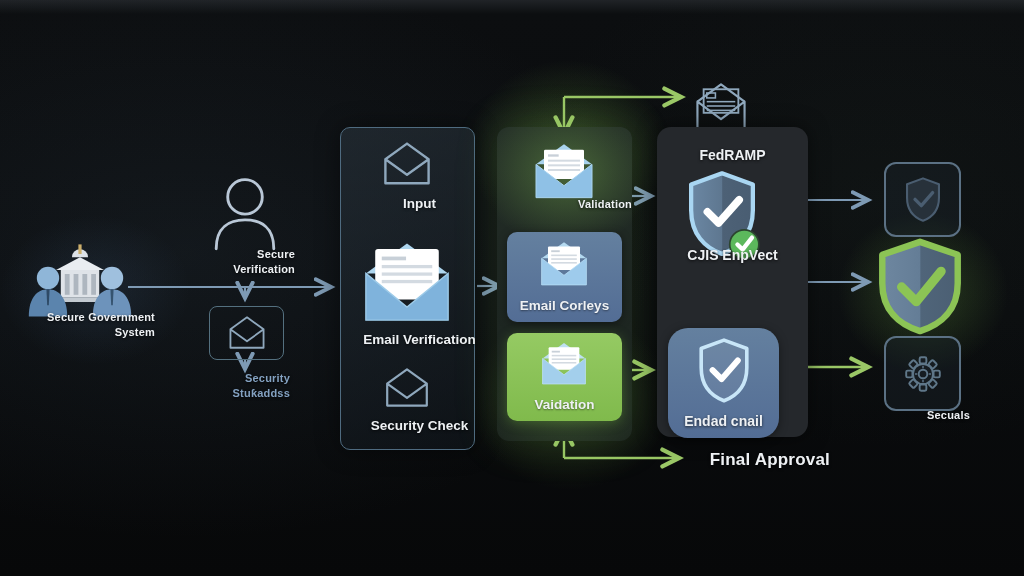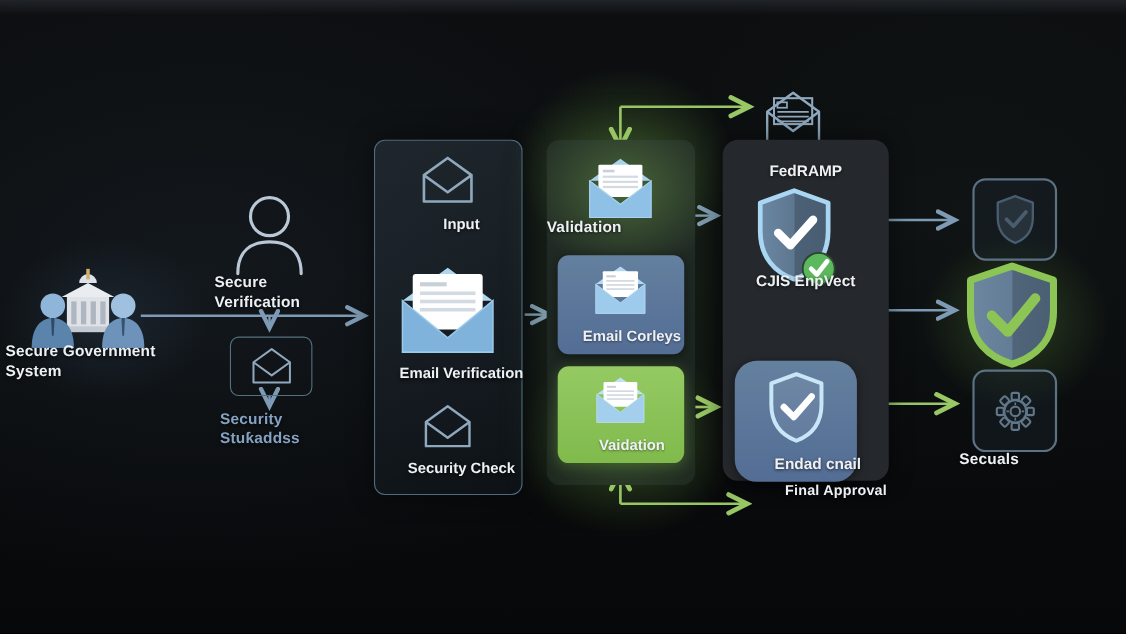--- a/index.html
+++ b/index.html
@@ -9,40 +9,40 @@
     background:
       radial-gradient(760px 460px at 18% 44%, rgba(44,58,70,.26), transparent 62%),
       radial-gradient(620px 420px at 86% 34%, rgba(32,44,38,.22), transparent 60%),
       linear-gradient(180deg,#202327 0,#0c0e10 14px,#0a0c0e 55%,#070809 100%);
   }
   .glow{position:absolute;border-radius:50%;pointer-events:none;}
   .glow.g-val-top{left:468px;top:60px;width:200px;height:180px;background:radial-gradient(closest-side,rgba(124,188,74,.30),transparent);}
   .glow.g-val-bot{left:470px;top:310px;width:200px;height:180px;background:radial-gradient(closest-side,rgba(124,188,74,.22),transparent);}
   .glow.g-shield{left:838px;top:212px;width:170px;height:160px;background:radial-gradient(closest-side,rgba(124,188,74,.26),transparent);}
   .glow.g-gov{left:0px;top:215px;width:190px;height:150px;background:radial-gradient(closest-side,rgba(90,130,180,.14),transparent);}
-  .lbl{position:absolute;text-align:left;font-weight:600;font-size:14px;line-height:1.32;letter-spacing:.2px;text-shadow:0 1px 3px rgba(0,0,0,.7);}
+  .lbl{position:absolute;text-align:right;font-weight:600;font-size:11px;line-height:1.32;letter-spacing:.2px;text-shadow:0 1px 3px rgba(0,0,0,.7);}
   .lbl.muted{color:#84a2c2;}
   .node-abs{position:absolute;}
   .panel{
     position:absolute;left:340px;top:127px;width:133px;height:321px;
     border:1.5px solid #4f6b80;border-radius:10px;
     background:linear-gradient(160deg,rgba(46,58,68,.50),rgba(16,22,28,.62));
     box-shadow:0 0 24px rgba(0,0,0,.45);
   }
   .panel .inlbl{position:absolute;left:12px;width:100%;text-align:center;font-weight:600;font-size:13.5px;text-shadow:0 1px 3px rgba(0,0,0,.7);}
   .valtile{
     position:absolute;left:497px;top:127px;width:135px;height:314px;border-radius:12px;
     background:linear-gradient(180deg,#232d27,#1a221e);
     box-shadow:0 0 46px rgba(124,188,74,.16);overflow:hidden;
   }
   .valtile .tglow{position:absolute;pointer-events:none;}
   .valtile .tg1{left:-20px;top:-30px;width:180px;height:150px;background:radial-gradient(closest-side,rgba(134,196,86,.38),transparent);}
   .valtile .tg2{left:-20px;top:200px;width:180px;height:150px;background:radial-gradient(closest-side,rgba(134,196,86,.26),transparent);}
   .card{position:absolute;border-radius:10px;display:flex;flex-direction:column;align-items:center;justify-content:flex-end;}
-  .card .inlbl{font-weight:600;font-size:13.5px;margin-bottom:9px;text-shadow:0 1px 2px rgba(0,0,0,.45);margin-left:20px;}
+  .card .inlbl{font-weight:600;font-size:13.5px;margin-bottom:9px;text-shadow:0 1px 2px rgba(0,0,0,.45);}
   .card.blue{background:linear-gradient(180deg,#64809f,#536d95);box-shadow:0 2px 10px rgba(0,0,0,.4);}
   .card.green{background:linear-gradient(180deg,#95ca63,#80ba4c);box-shadow:0 2px 12px rgba(110,170,60,.35);}
   .fedpanel{position:absolute;left:657px;top:127px;width:133px;height:310px;border-radius:14px;background:#25282c;box-shadow:0 0 20px rgba(0,0,0,.5);padding-left:18px;}
   .fedpanel .inlbl{position:absolute;left:0;width:100%;text-align:center;font-weight:600;font-size:14px;text-shadow:0 1px 3px rgba(0,0,0,.7);}
   .sqbox{position:absolute;width:73px;height:71px;border:2px solid #5b7184;border-radius:12px;background:rgba(28,37,44,.4);display:flex;align-items:center;justify-content:center;}
   .stdbox{position:absolute;left:209px;top:306px;width:73px;height:52px;border:1.5px solid #54707f;border-radius:8px;display:flex;align-items:center;justify-content:center;}
   svg{display:block;}
   .wires{position:absolute;left:0;top:0;pointer-events:none;}
 </style>
 </head>
@@ -245,15 +245,15 @@
       <circle cx="50" cy="50" r="21" fill="#161c21" stroke="#5f7789" stroke-width="4"></circle>
       <circle cx="50" cy="50" r="9" fill="none" stroke="#5f7789" stroke-width="4"></circle>
       <line x1="50" y1="33" x2="50" y2="38" stroke="#5f7789" stroke-width="3"></line>
       <line x1="50" y1="62" x2="50" y2="67" stroke="#5f7789" stroke-width="3"></line>
       <line x1="33" y1="50" x2="38" y2="50" stroke="#5f7789" stroke-width="3"></line>
       <line x1="62" y1="50" x2="67" y2="50" stroke="#5f7789" stroke-width="3"></line>
     </svg>
   </div>
   <div class="lbl" style="left:872px;top:408px;width:98px">Secuals</div>
 
-  <div class="lbl" style="left:690px;top:437px;width:140px;text-align:center;font-size:13px">Final Approval</div>
+  <div class="lbl" style="left:690px;top:449px;width:140px;text-align:right;font-size:17px">Final Approval</div>
 
 </div>
 
 </body></html>

